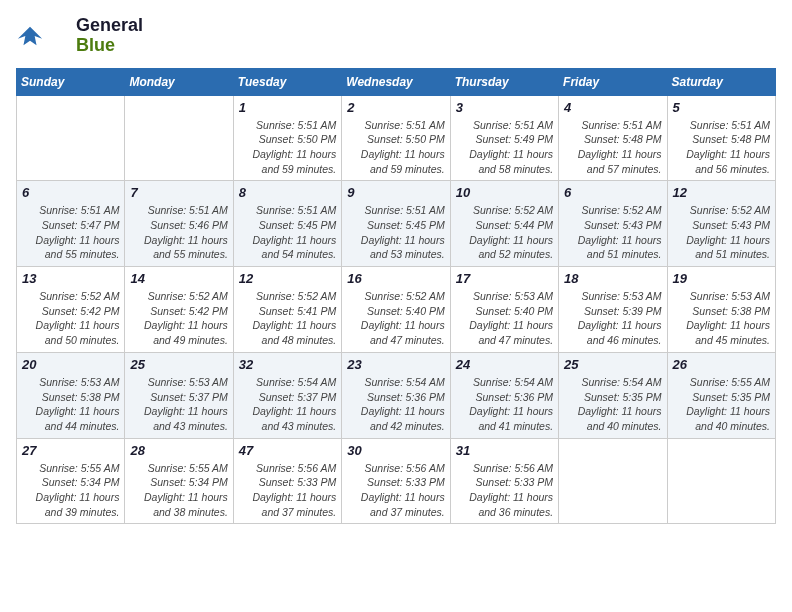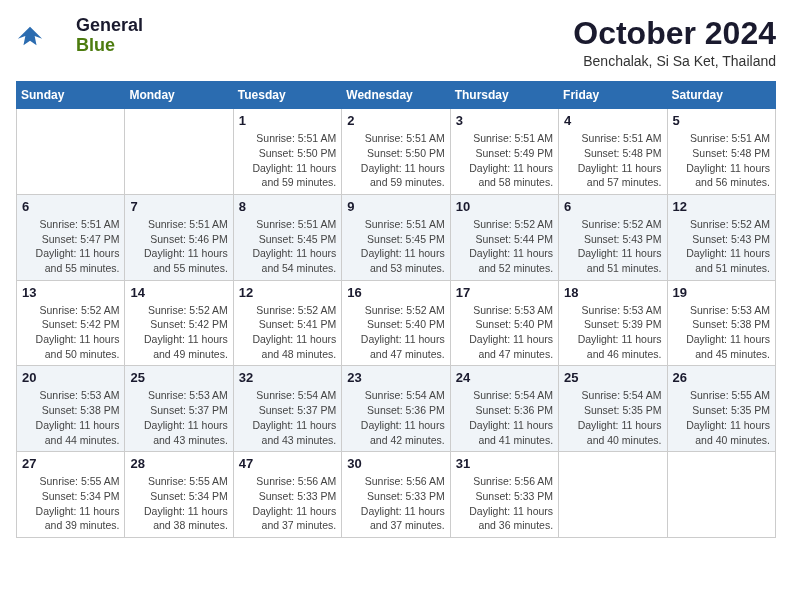--- a/index.html
+++ b/index.html
@@ -43,20 +43,21 @@
     }
     .location {
       font-size: 14px;
       color: #333;
       margin-top: 2px;
     }
     .calendar-table {
       width: 100%;
       border-collapse: collapse;
       font-size: 11px;
+      font-style: italic;
     }
     .calendar-table th {
       background: #2b6cb0;
       color: #fff;
       padding: 6px 4px;
       text-align: left;
       font-size: 12px;
       font-weight: bold;
       border: 1px solid #2b6cb0;
     }
@@ -94,24 +95,20 @@
 <div class="header">
   <div class="logo">
     <svg class="logo-bird" viewBox="0 0 30 30">
       <polygon points="15,5 28,18 20,15 22,25 15,20 8,25 10,15 2,18" fill="#2b6cb0"></polygon>
     </svg>
     <div class="logo-text">
       <div>General</div>
       <div style="color:#4d7c0f;">Blue</div>
     </div>
   </div>
-  <div class="title-block">
-    <div class="month-title">October 2024</div>
-    <div class="location">Benchalak, Si Sa Ket, Thailand</div>
-  </div>
 </div>
 
 <table class="calendar-table">
   <thead>
     <tr>
     <th>Sunday</th>
         <th>Monday</th>
         <th>Tuesday</th>
         <th>Wednesday</th>
         <th>Thursday</th>

